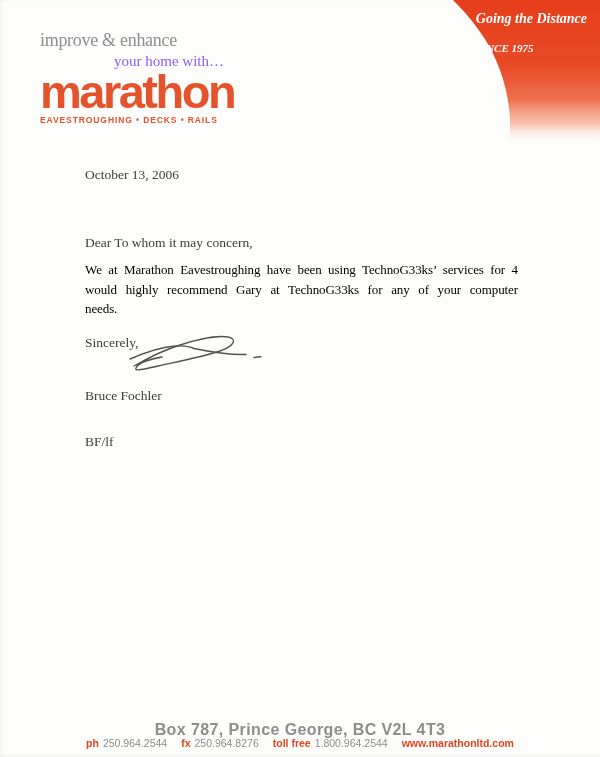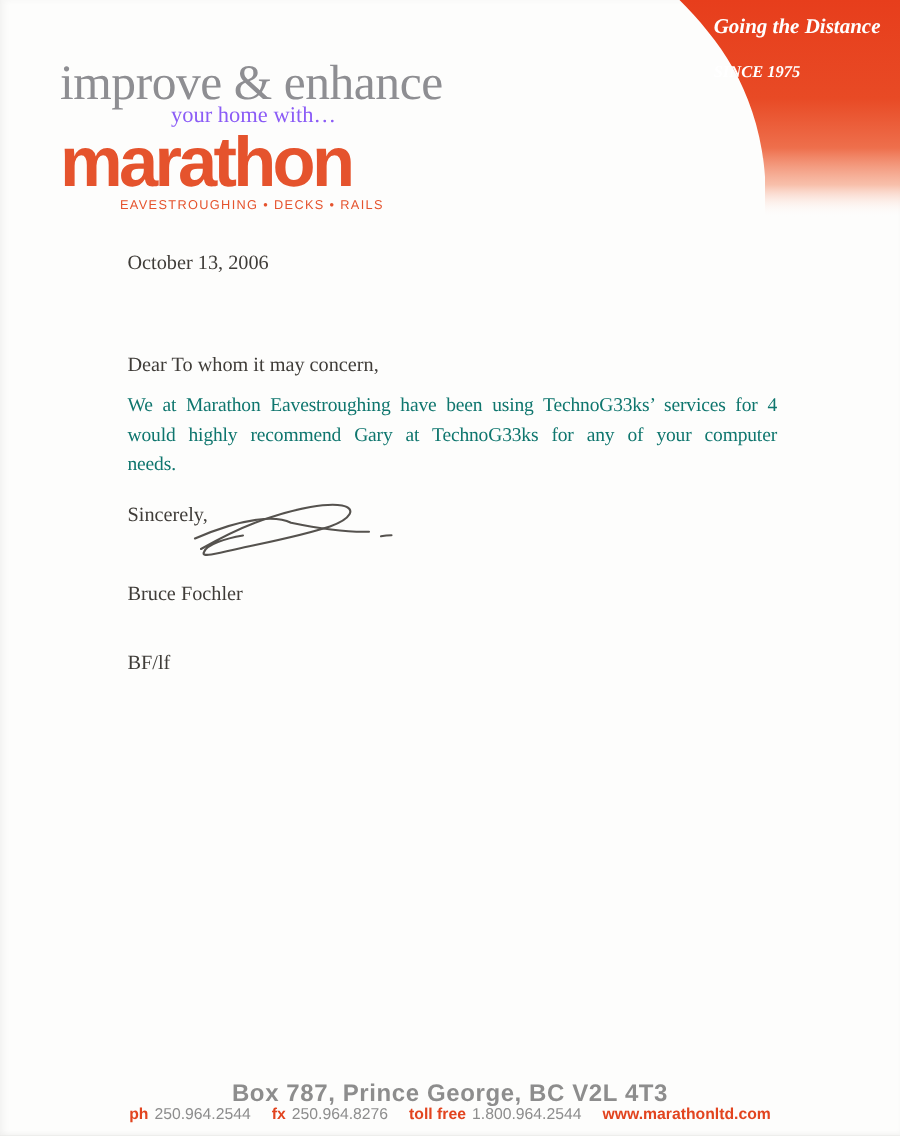--- a/index.html
+++ b/index.html
@@ -9,36 +9,36 @@
     margin:0 auto;
     background:#fdfdfc;
     overflow:hidden;
     box-shadow:inset 3px 0 4px rgba(0,0,0,0.035), inset 0 -2px 3px rgba(0,0,0,0.02);
     font-family:"Liberation Serif","DejaVu Serif",serif;
   }
 
   
   .masthead{position:absolute;left:40px;top:27px;width:186px;}
   .tagline-top{
-    font-size:33px;line-height:27px;color:#8e8e92;
-    letter-spacing:-0.3px;white-space:nowrap;margin-top:16px;
+    font-size:18px;line-height:27px;color:#8e8e92;
+    letter-spacing:-0.3px;white-space:nowrap;
   }
   .tagline-sub{
     font-size:15px;line-height:15px;color:#8b5cf6;
     text-align:right;padding-right:2px;margin-top:0px;white-space:nowrap;
   }
   .logo-text{
     font-family:"Liberation Sans","DejaVu Sans",sans-serif;
     font-weight:700;font-size:47px;line-height:40px;
     color:#e5532d;letter-spacing:-2.5px;margin-top:3px;white-space:nowrap;
   }
   .logo-services{
     font-family:"Liberation Sans","DejaVu Sans",sans-serif;
-    font-weight:400;font-size:8.5px;letter-spacing:0.9px;
-    color:#e5532d;margin-top:3px;white-space:nowrap;margin-left:40px;
+    font-weight:700;font-size:8.5px;letter-spacing:0.9px;
+    color:#e5532d;margin-top:3px;white-space:nowrap;
   }
 
   
   .corner{position:absolute;top:0;right:0;width:148px;height:145px;}
   .corner svg{display:block;}
   .corner-text{
     position:absolute;top:11px;right:13px;text-align:left;color:#ffffff;
     font-style:italic;font-weight:700;
   }
   .corner-slogan{font-size:14px;line-height:15px;white-space:nowrap;}
@@ -46,21 +46,21 @@
 
   
   .letter-text{
     position:absolute;left:85px;
     font-size:13.5px;color:#3f3c38;white-space:nowrap;
   }
   .date{top:167px;}
   .salutation{top:235px;}
   .body-par{
     position:absolute;left:85px;top:260px;width:433px;
-    font-size:13px;line-height:19.5px;color:#0f766e;letter-spacing:-0.1px;
+    font-size:13px;line-height:19.5px;color:#000000;letter-spacing:-0.1px;
   }
   .body-line{text-align:justify;text-align-last:justify;}
   .body-line.last{text-align-last:left;}
   .closing{top:335px;}
   .signature{position:absolute;left:124px;top:332px;}
   .signed-block{position:absolute;left:85px;top:388px;font-size:13.5px;color:#3f3c38;}
   .signed-block div{line-height:15.5px;white-space:nowrap;}
   .initials{top:434px;}
 
   

